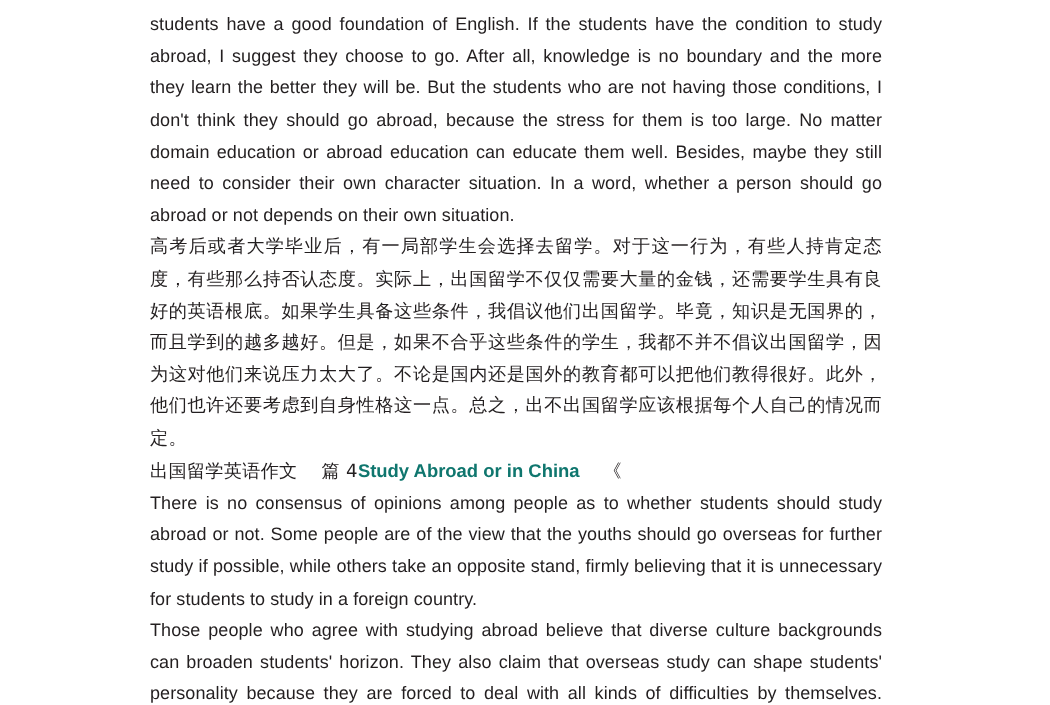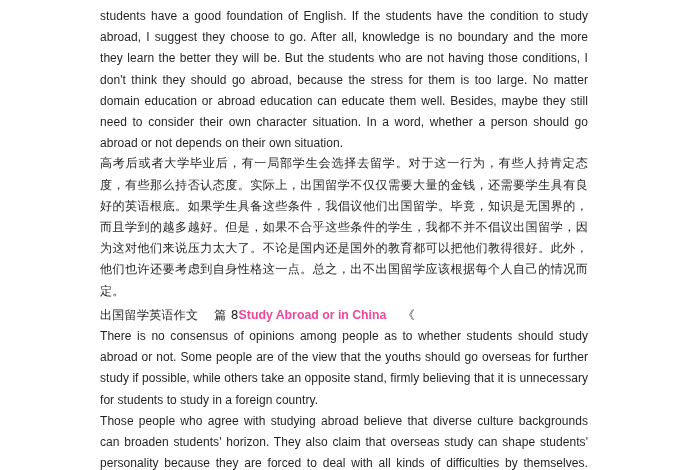--- a/index.html
+++ b/index.html
@@ -27,21 +27,21 @@
     text-justify: inter-word;
   }
   .en {
     font-family: "Liberation Sans", sans-serif;
     font-size: 12px;
     line-height: 21.2px;
     letter-spacing: 0.05px;
     color: #231f20;
   }
   .cn {
-    font-family: Liberation Mono, monospace;
+    font-family: Liberation Serif, serif;
     font-size: 12.1px;
     line-height: 21.2px;
     letter-spacing: 0.2px;
     color: #231f20;
   }
   .p-top {
     margin-top: 6px;
   }
   .heading-line {
     margin: 0;
@@ -55,39 +55,39 @@
     color: #231f20;
   }
   .heading-sp {
     display: inline-block;
     width: 16px;
   }
   .heading-en {
     font-family: "Liberation Sans", sans-serif;
     font-size: 12.3px;
     font-weight: bold;
-    color: #ec4899;
+    color: #0f766e;
     margin-top: 45px;
   }
   .heading-mark {
     font-family: "DejaVu Sans", sans-serif;
     font-size: 12.1px;
     color: #231f20;
   }
 </style>
 </head>
 <body>
 
 <div class="page">
 
   <p class="para en p-top">students have a good foundation of English. If the students have the condition to study abroad, I suggest they choose to go. After all, knowledge is no boundary and the more they learn the better they will be. But the students who are not having those conditions, I don't think they should go abroad, because the stress for them is too large. No matter domain education or abroad education can educate them well. Besides, maybe they still need to consider their own character situation. In a word, whether a person should go abroad or not depends on their own situation.</p>
 
   <p class="para cn">高考后或者大学毕业后，有一局部学生会选择去留学。对于这一行为，有些人持肯定态度，有些那么持否认态度。实际上，出国留学不仅仅需要大量的金钱，还需要学生具有良好的英语根底。如果学生具备这些条件，我倡议他们出国留学。毕竟，知识是无国界的，而且学到的越多越好。但是，如果不合乎这些条件的学生，我都不并不倡议出国留学，因为这对他们来说压力太大了。不论是国内还是国外的教育都可以把他们教得很好。此外，他们也许还要考虑到自身性格这一点。总之，出不出国留学应该根据每个人自己的情况而定。</p>
 
   <p class="heading-line">
-    <span class="heading-cn">出国留学英语作文</span><span class="heading-sp"></span><span class="heading-cn">篇  8</span><span class="heading-en">Study Abroad or in China</span><span class="heading-sp"></span><span class="heading-mark">《</span>
+    <span class="heading-cn">出国留学英语作文</span><span class="heading-sp"></span><span class="heading-cn">篇  4</span><span class="heading-en">Study Abroad or in China</span><span class="heading-sp"></span><span class="heading-mark">《</span>
   </p>
 
   <p class="para en">There is no consensus of opinions among people as to whether students should study abroad or not. Some people are of the view that the youths should go overseas for further study if possible, while others take an opposite stand, firmly believing that it is unnecessary for students to study in a foreign country.</p>
 
   <p class="para en">Those people who agree with studying abroad believe that diverse culture backgrounds can broaden students' horizon. They also claim that overseas study can shape students' personality because they are forced to deal with all kinds of difficulties by themselves. Nevertheless, the</p>
 
 </div>
 
 </body></html>

